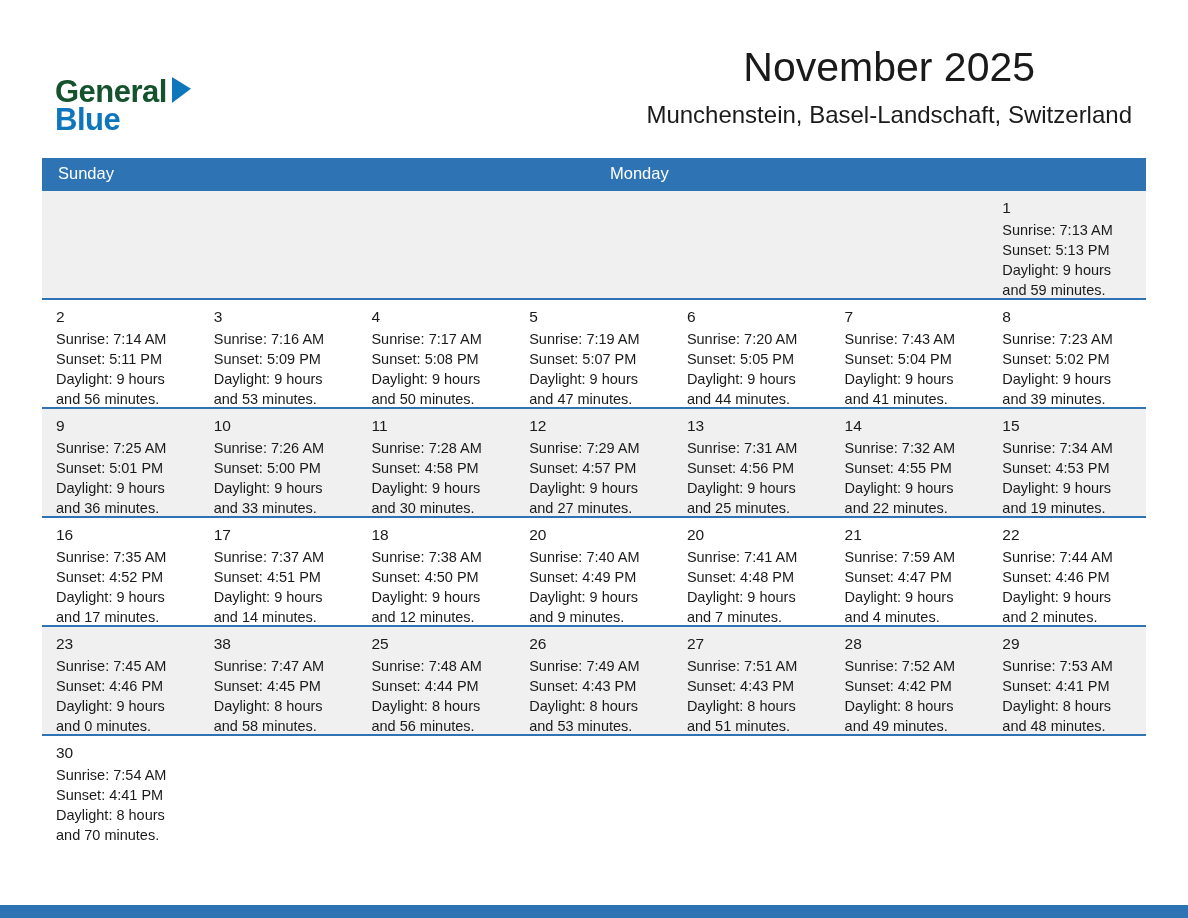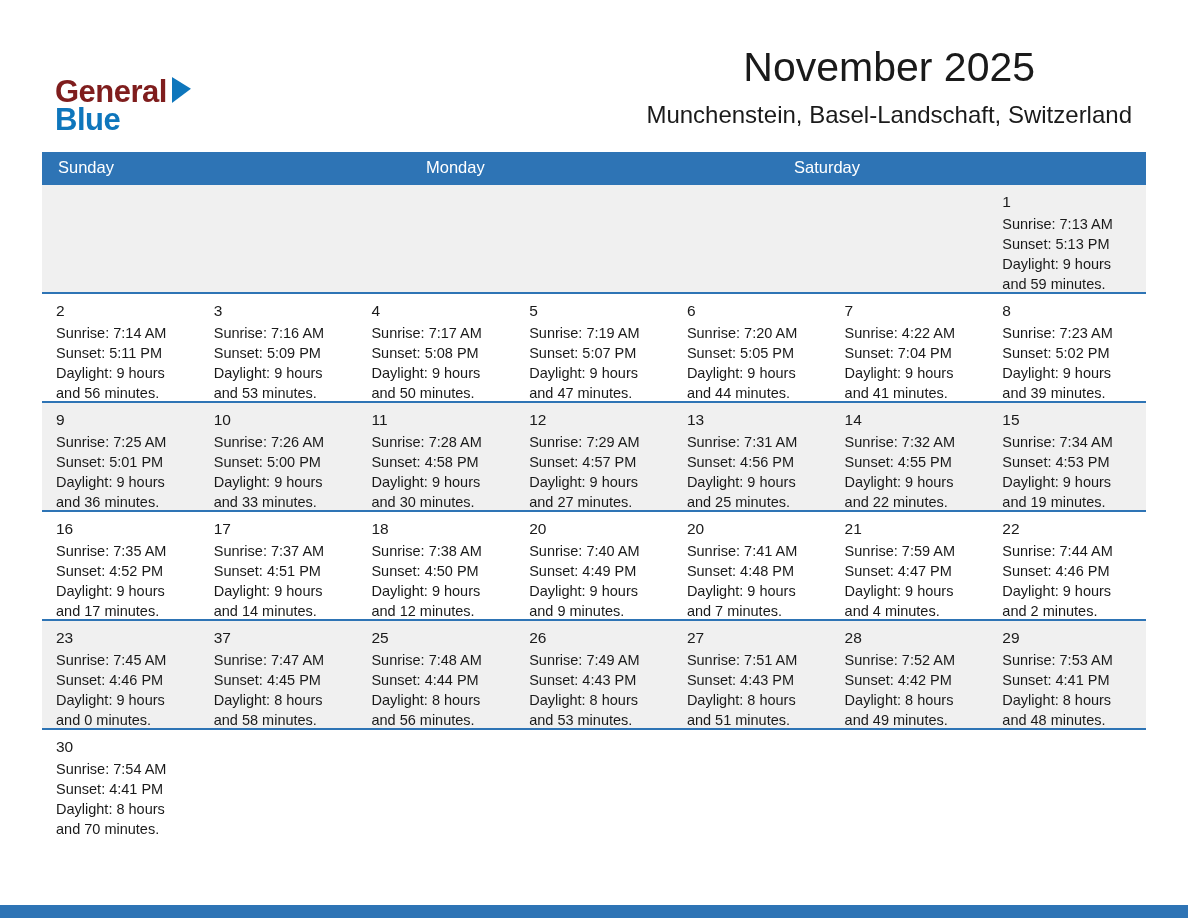--- a/index.html
+++ b/index.html
@@ -12,27 +12,27 @@
   html,body{width:1188px;height:918px;}
   body{
     font-family:"Liberation Sans","DejaVu Sans",sans-serif;
     background:#ffffff;
     position:relative;
     color:var(--text-dark);
     overflow:hidden;
   }
   .logo{position:absolute;left:55px;top:76px;}
   .logo-top{display:flex;align-items:flex-start;}
-  .logo-general{font-size:31px;font-weight:700;color:#7f1d1d;line-height:1;letter-spacing:-0.5px;}
+  .logo-general{font-size:31px;font-weight:700;color:#14532d;line-height:1;letter-spacing:-0.5px;}
   .logo-triangle{width:19px;height:26px;background:var(--logo-blue);clip-path:polygon(0 0,100% 45%,0 100%);margin-left:5px;margin-top:1px;}
   .logo-blue-text{font-size:31px;font-weight:700;color:var(--logo-blue);line-height:1;margin-top:-3px;letter-spacing:-0.5px;}
   .titles{position:absolute;top:44px;right:56px;text-align:center;}
   .month-title{font-size:41px;line-height:1.15;font-weight:400;}
   .location{font-size:24px;margin-top:10px;font-weight:400;}
-  .calendar{position:absolute;left:42px;top:152px;width:1104px;}
+  .calendar{position:absolute;left:42px;top:158px;width:1104px;}
   .weekday-row{display:flex;height:31px;background:var(--header-blue);}
   .weekday-cell{flex:1;color:#ffffff;font-size:16.5px;display:flex;align-items:center;padding-left:16px;font-weight:400;}
   .week-row{display:flex;height:109px;border-top:2px solid var(--header-blue);background:#ffffff;}
   .week-row.shaded{background:var(--row-gray);}
   .day-cell{flex:1;padding:6px 4px 0 14px;overflow:hidden;}
   .day-number{font-size:15.5px;line-height:21px;margin-bottom:2px;}
   .day-line{font-size:14.5px;line-height:20px;}
   .footer-bar{position:absolute;left:0;bottom:0;width:1188px;height:13px;background:var(--header-blue);}
 </style>
 </head>
@@ -50,21 +50,20 @@
 
   <div class="titles">
     <div class="month-title">November 2025</div>
     <div class="location">Munchenstein, Basel-Landschaft, Switzerland</div>
   </div>
 
   <div class="calendar">
     <div class="weekday-row">
       <div class="weekday-cell">Sunday</div>
       <div class="weekday-cell">Monday</div>
-      <div class="weekday-cell">Saturday</div>
     </div>
     <div class="grid">
         <div class="week-row shaded">
           <div class="day-cell"></div>
           <div class="day-cell"></div>
           <div class="day-cell"></div>
           <div class="day-cell"></div>
           <div class="day-cell"></div>
           <div class="day-cell"></div>
           <div class="day-cell">
@@ -106,22 +105,22 @@
           </div>
           <div class="day-cell">
             <div class="day-number">6</div>
             <div class="day-line">Sunrise: 7:20 AM</div>
             <div class="day-line">Sunset: 5:05 PM</div>
             <div class="day-line">Daylight: 9 hours</div>
             <div class="day-line">and 44 minutes.</div>
           </div>
           <div class="day-cell">
             <div class="day-number">7</div>
-            <div class="day-line">Sunrise: 4:22 AM</div>
-            <div class="day-line">Sunset: 7:04 PM</div>
+            <div class="day-line">Sunrise: 7:43 AM</div>
+            <div class="day-line">Sunset: 5:04 PM</div>
             <div class="day-line">Daylight: 9 hours</div>
             <div class="day-line">and 41 minutes.</div>
           </div>
           <div class="day-cell">
             <div class="day-number">8</div>
             <div class="day-line">Sunrise: 7:23 AM</div>
             <div class="day-line">Sunset: 5:02 PM</div>
             <div class="day-line">Daylight: 9 hours</div>
             <div class="day-line">and 39 minutes.</div>
           </div>
@@ -230,21 +229,21 @@
         </div>
         <div class="week-row shaded">
           <div class="day-cell">
             <div class="day-number">23</div>
             <div class="day-line">Sunrise: 7:45 AM</div>
             <div class="day-line">Sunset: 4:46 PM</div>
             <div class="day-line">Daylight: 9 hours</div>
             <div class="day-line">and 0 minutes.</div>
           </div>
           <div class="day-cell">
-            <div class="day-number">37</div>
+            <div class="day-number">38</div>
             <div class="day-line">Sunrise: 7:47 AM</div>
             <div class="day-line">Sunset: 4:45 PM</div>
             <div class="day-line">Daylight: 8 hours</div>
             <div class="day-line">and 58 minutes.</div>
           </div>
           <div class="day-cell">
             <div class="day-number">25</div>
             <div class="day-line">Sunrise: 7:48 AM</div>
             <div class="day-line">Sunset: 4:44 PM</div>
             <div class="day-line">Daylight: 8 hours</div>

